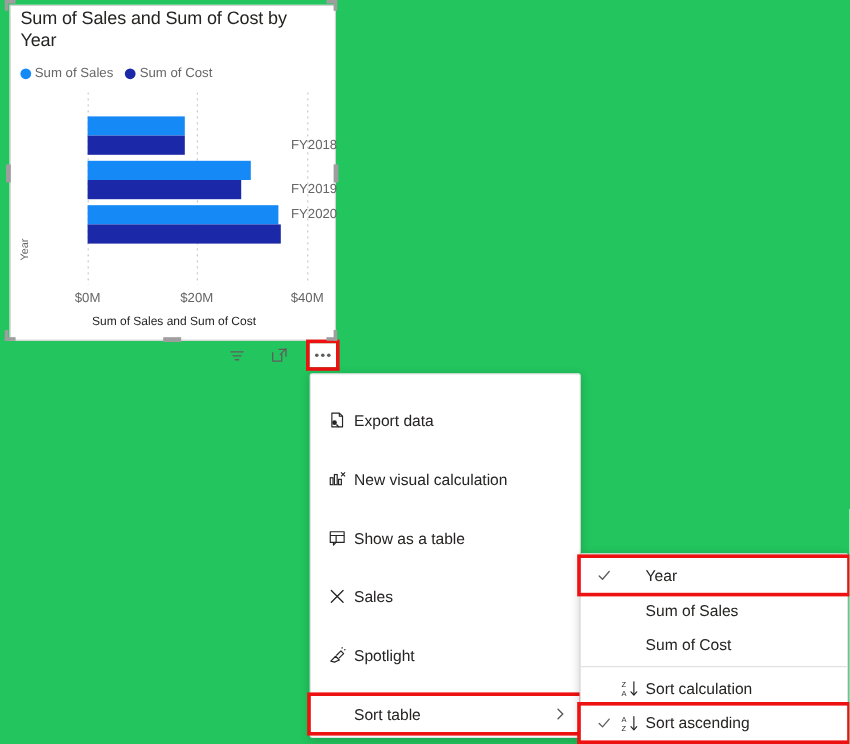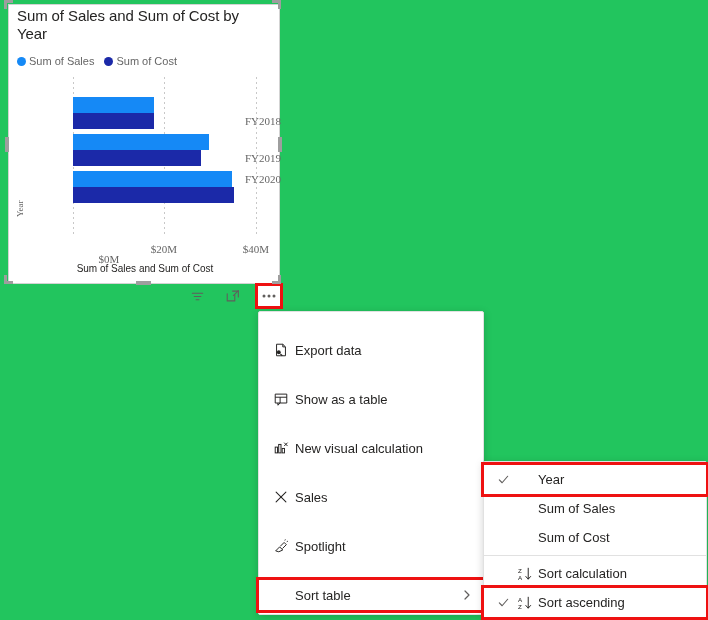--- a/index.html
+++ b/index.html
@@ -67,21 +67,20 @@
     color: #666666;
   }
   .legend-item { display: flex; align-items: center; gap: 3px; }
   .legend-dot { width: 9px; height: 9px; border-radius: 50%; display: inline-block; }
 
   #plot {
     position: absolute;
     left: 0; top: 72px;
     width: 272px;
     height: 170px;
-    font-family: Liberation Serif, serif;
   }
   #y-axis-title {
     position: absolute;
     left: 6px; top: 140px;
     font-size: 9px;
     color: #666666;
     transform: rotate(-90deg);
     transform-origin: left top;
     white-space: nowrap;
   }
@@ -250,21 +249,21 @@
       <div class="bar cost" style="left:64px; top:36px; width:81px;"></div>
 
       <div class="cat-label" style="top:75px;">FY2019</div>
       <div class="bar sales" style="left:64px; top:57px; width:136px;"></div>
       <div class="bar cost" style="left:64px; top:73px; width:128px;"></div>
 
       <div class="cat-label" style="top:96px;">FY2020</div>
       <div class="bar sales" style="left:64px; top:94px; width:159px;"></div>
       <div class="bar cost" style="left:64px; top:110px; width:161px;"></div>
 
-      <div class="x-tick" style="left:64px;  top:176px;margin-left:36px;">$0M</div>
+      <div class="x-tick" style="left:64px;  top:166px;">$0M</div>
       <div class="x-tick" style="left:155px; top:166px;">$20M</div>
       <div class="x-tick" style="left:247px; top:166px;">$40M</div>
     </div>
 
     <div id="x-axis-title">Sum of Sales and Sum of Cost</div>
   </div>
 
   <div class="handle corner h-tl" style="left:4px;  top:0px;"></div>
   <div class="handle corner h-tr" style="left:272px; top:0px;"></div>
   <div class="handle corner h-bl" style="left:4px;  top:275px;"></div>
@@ -315,40 +314,40 @@
           <path d="M11 2.5 V5.5 H14"></path>
           <circle cx="6.5" cy="11.5" r="2.2" fill="#252423" stroke="none"></circle>
           <line x1="8.3" y1="13.3" x2="10.5" y2="15.5" stroke="#252423" stroke-width="1.3"></line>
         </svg>
       </span>
       <span class="mi-label">Export data</span>
     </div>
 
     <div class="menu-item">
       <span class="mi-icon">
+        <svg width="16" height="16" viewBox="0 0 18 18" fill="none" stroke="#252423" stroke-width="1.1">
+          <rect x="2.5" y="8" width="2.6" height="6.5"></rect>
+          <rect x="6.4" y="5" width="2.6" height="9.5"></rect>
+          <rect x="10.3" y="9.5" width="2.6" height="5"></rect>
+          <path d="M12.6 3 L16.4 6.8 M16.4 3 L12.6 6.8" stroke-width="1.1"></path>
+        </svg>
+      </span>
+      <span class="mi-label">New visual calculation</span>
+    </div>
+
+    <div class="menu-item">
+      <span class="mi-icon">
         <svg width="16" height="16" viewBox="0 0 18 18" fill="none" stroke="#252423" stroke-width="1.1" stroke-linejoin="round">
           <rect x="2.5" y="3.5" width="13" height="10"></rect>
           <line x1="2.5" y1="7" x2="15.5" y2="7"></line>
           <line x1="8" y1="7" x2="8" y2="13.5"></line>
           <path d="M5.5 13.5 L5.5 16 L8 13.5"></path>
         </svg>
       </span>
       <span class="mi-label">Show as a table</span>
-    </div>
-
-    <div class="menu-item">
-      <span class="mi-icon">
-        <svg width="16" height="16" viewBox="0 0 18 18" fill="none" stroke="#252423" stroke-width="1.1">
-          <rect x="2.5" y="8" width="2.6" height="6.5"></rect>
-          <rect x="6.4" y="5" width="2.6" height="9.5"></rect>
-          <rect x="10.3" y="9.5" width="2.6" height="5"></rect>
-          <path d="M12.6 3 L16.4 6.8 M16.4 3 L12.6 6.8" stroke-width="1.1"></path>
-        </svg>
-      </span>
-      <span class="mi-label">New visual calculation</span>
     </div>
 
     <div class="menu-item">
       <span class="mi-icon">
         <svg width="16" height="16" viewBox="0 0 18 18" fill="none" stroke="#252423" stroke-width="1.2" stroke-linecap="round">
           <line x1="3.5" y1="3.5" x2="14.5" y2="14.5"></line>
           <line x1="14.5" y1="3.5" x2="3.5" y2="14.5"></line>
         </svg>
       </span>
       <span class="mi-label">Sales</span>

